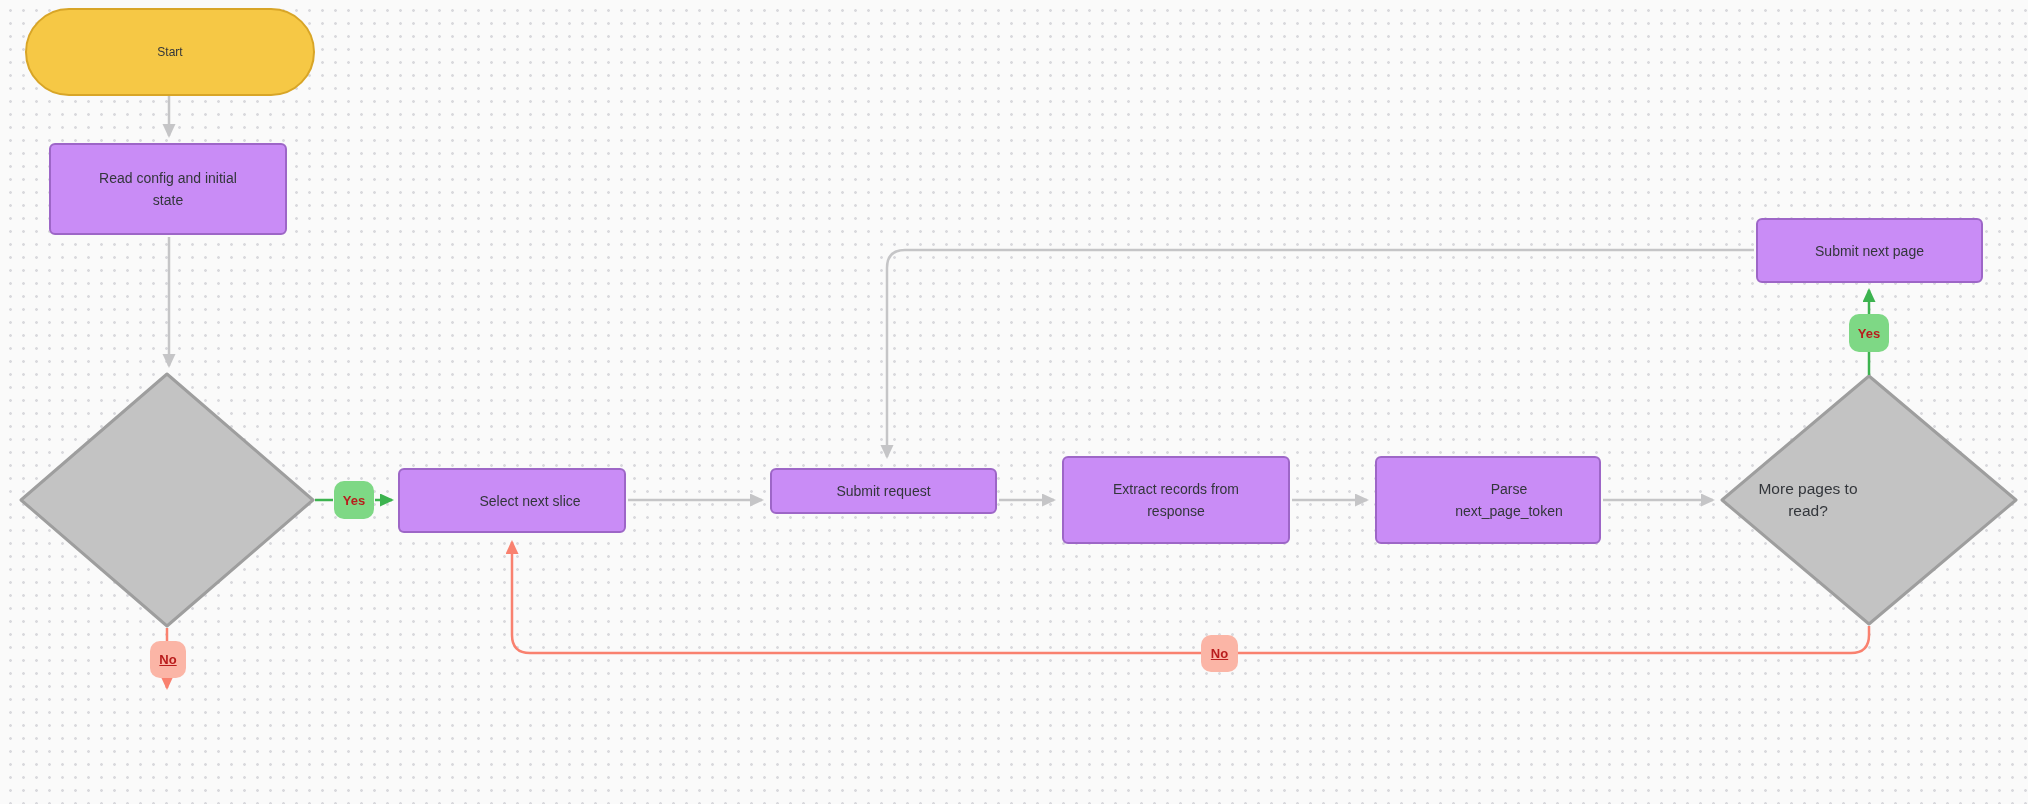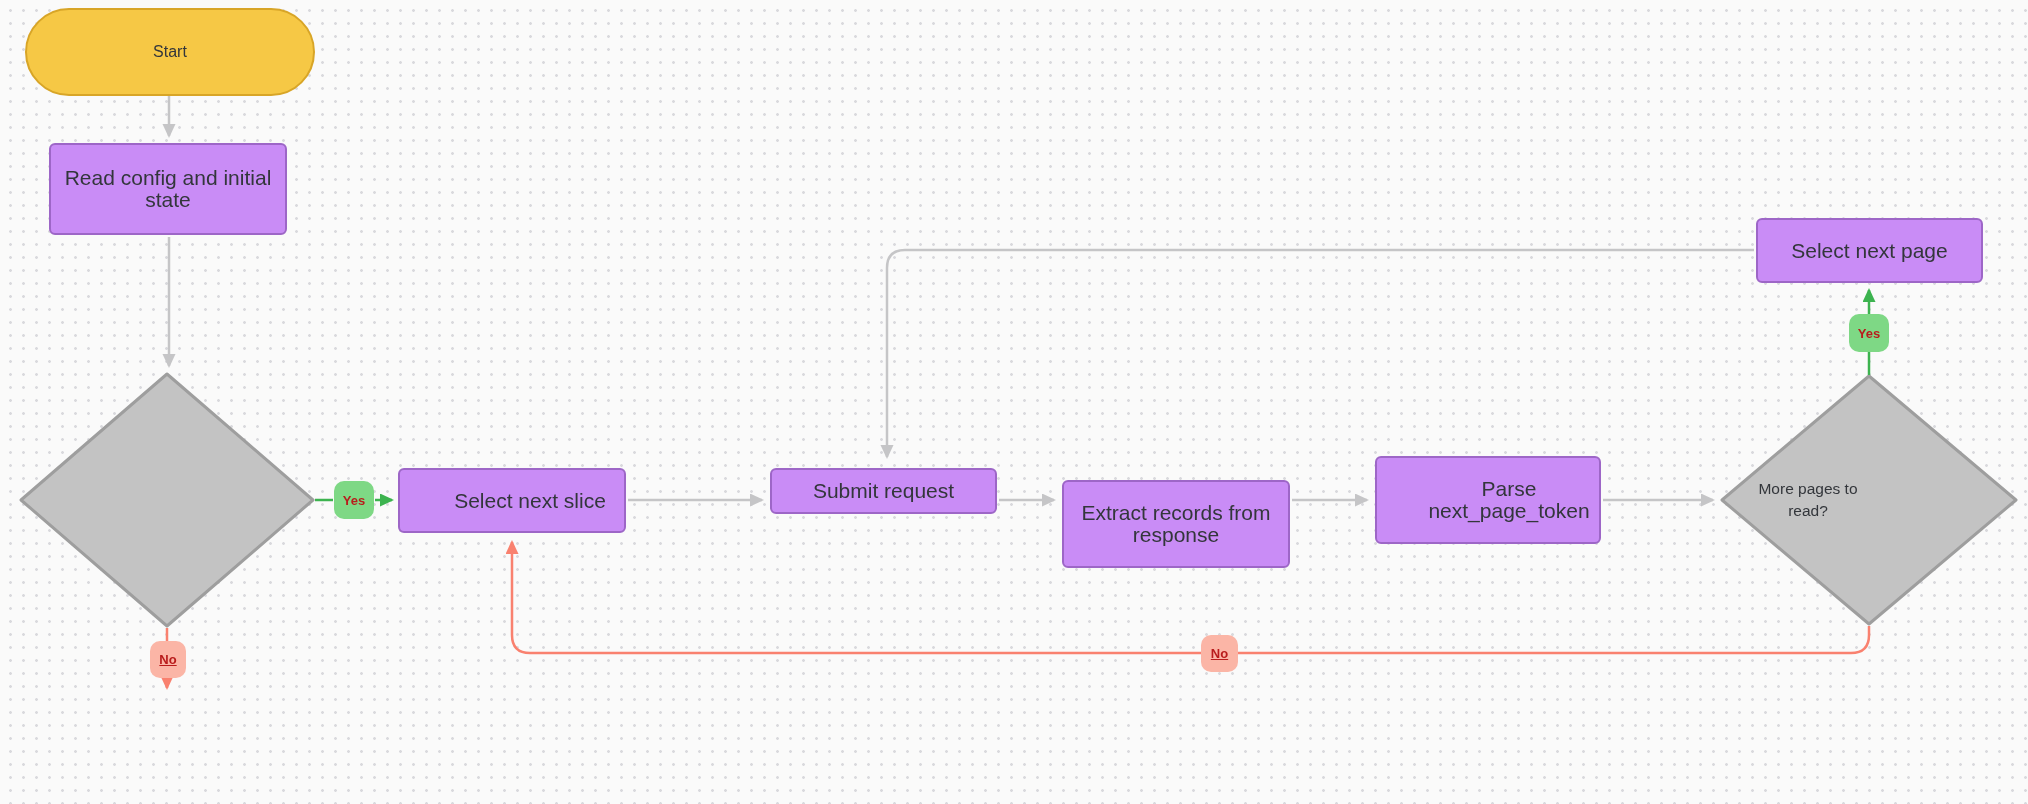--- a/index.html
+++ b/index.html
@@ -25,27 +25,27 @@
   }
   .node {
     position: absolute;
     display: flex;
     align-items: center;
     justify-content: center;
     text-align: center;
     box-sizing: border-box;
     white-space: pre-line;
     color: #33363b;
-    font-size: 21px;
+    font-size: 14px;
     line-height: 22px;
     cursor: default;
   }
   .terminator {
     border-radius: 46px;
-    font-size: 16px;
+    font-size: 12px;
   }
   .terminator.start {
     background: #f6c845;
     border: 2.5px solid #d8a527;
   }
   .terminator.end {
     background: #f8897d;
     border: 2.5px solid #e25c55;
   }
   .process {
@@ -127,35 +127,35 @@
 
 
   <div class="node process" style="left:398px; top:468px; width:228px; height:65px;padding-left:36px;">
     <span>Select next slice</span>
   </div>
 
   <div class="node process" style="left:770px; top:468px; width:227px; height:46px;">
     <span>Submit request</span>
   </div>
 
-  <div class="node process" style="left:1062px; top:456px; width:228px; height:88px;margin-top:24px;">
+  <div class="node process" style="left:1062px; top:456px; width:228px; height:88px;">
     <span>Extract records from
 response</span>
   </div>
 
   <div class="node process" style="left:1375px; top:456px; width:226px; height:88px;padding-left:42px;">
     <span>Parse
 next_page_token</span>
   </div>
 
   <div class="dlabel" style="left:1678px; top:450px; width:260px; height:100px;">More pages to
 read?</div>
 
   <div class="node process" style="left:1756px; top:218px; width:227px; height:65px;">
-    <span>Select next page</span>
+    <span>Submit next page</span>
   </div>
 
 
   <div class="badge yes" style="left:334px; top:481px; width:40px; height:38px;">Yes</div>
 
   <div class="badge yes" style="left:1849px; top:314px; width:40px; height:38px;">Yes</div>
 
   <div class="badge no" style="left:1201px; top:635px; width:37px; height:37px;">No</div>
 
   <div class="badge no" style="left:150px; top:641px; width:36px; height:37px;">No</div>

